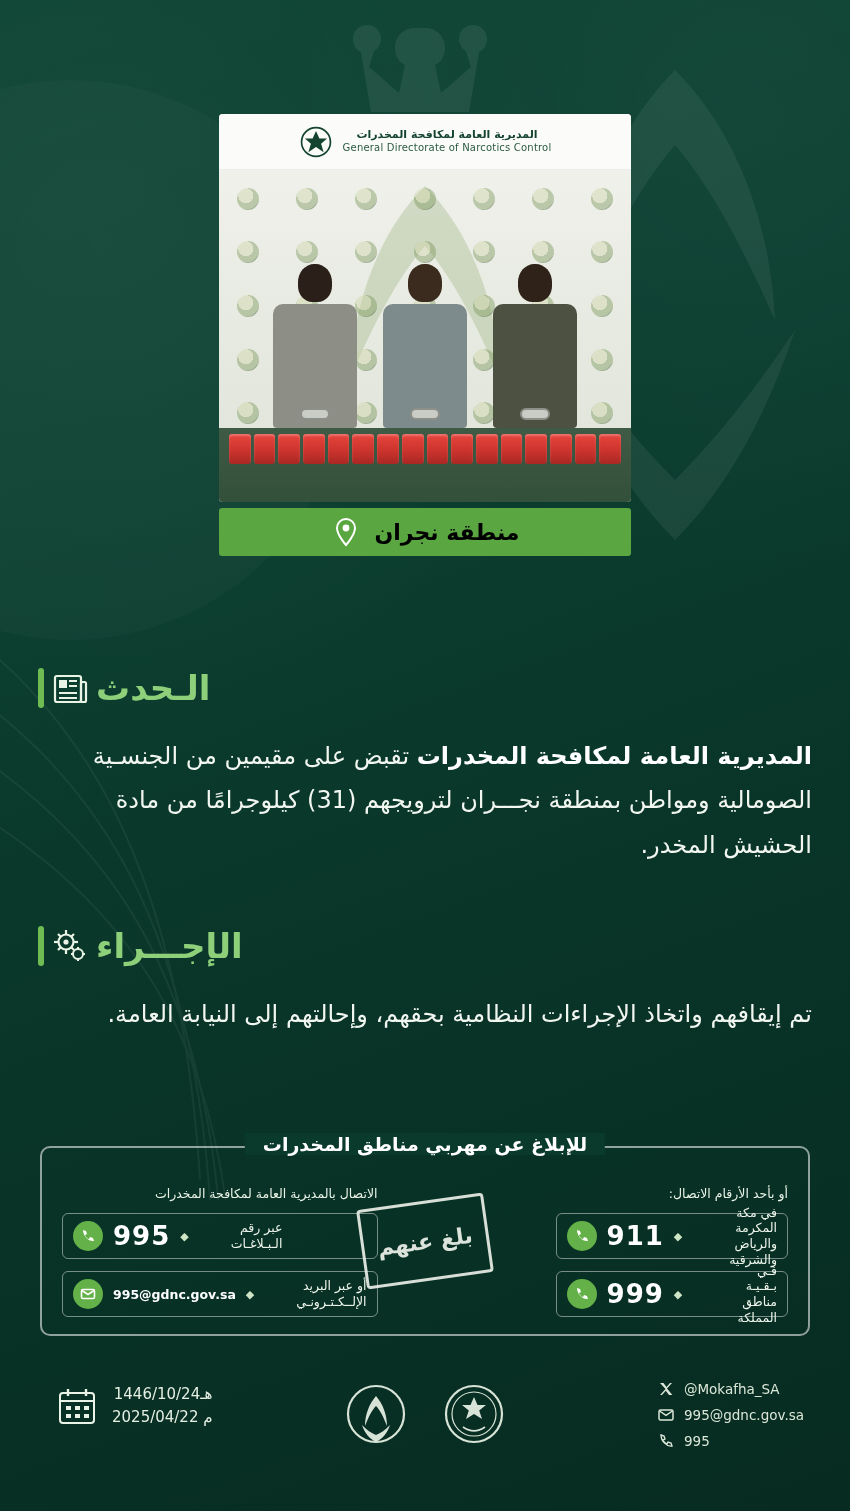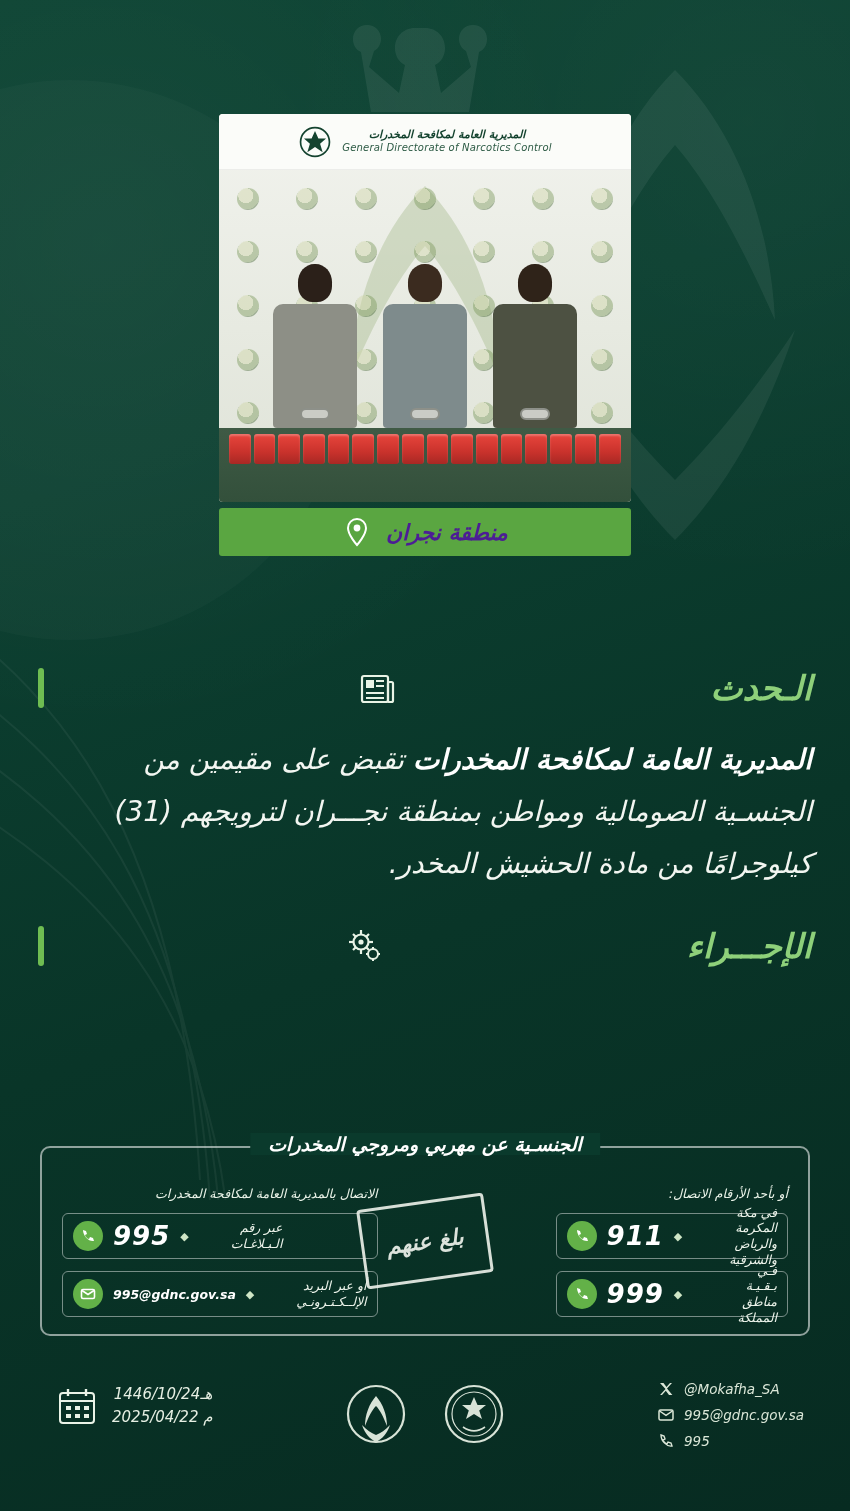--- a/index.html
+++ b/index.html
@@ -10,21 +10,20 @@
     overflow: hidden;
   }
   .poster {
     position: relative;
     width: 850px; height: 1511px;
     background:
       radial-gradient(circle at 12% 16%, rgba(255,255,255,0.035) 0%, rgba(255,255,255,0.0) 34%),
       radial-gradient(circle at 88% 8%, rgba(255,255,255,0.03) 0%, rgba(255,255,255,0.0) 30%),
       linear-gradient(160deg, #0e4534 0%, #0c4031 28%, #093528 60%, #072b21 100%);
     overflow: hidden;
-    font-style: italic;
   }
   
   .wm-crown {
     position: absolute; top: 10px; left: 50%; transform: translateX(-50%);
     width: 330px; height: 230px; opacity: 0.07; pointer-events: none;
   }
   .wm-palm {
     position: absolute; top: 30px; right: -40px;
     width: 430px; height: 560px; opacity: 0.06; pointer-events: none;
   }
@@ -117,39 +116,39 @@
     background: linear-gradient(180deg,#e8453c 0%, #c9322c 60%, #a82824 100%);
     box-shadow: inset 0 2px 2px rgba(255,255,255,.25);
   }
 
   .region-bar {
     margin-top: 6px;
     height: 48px; width: 412px;
     background: #5aa641;
     border-radius: 3px;
     display: flex; align-items: center; justify-content: center; gap: 14px;
-    color: #4c1d95;
+    color: #000000;
   }
   .region-bar .label { font-size: 22px; font-weight: bold; }
   .pin { width: 30px; height: 30px; }
 
   
   .section { position: absolute; right: 38px; width: 774px; text-align: right; }
   .sec-head {
-    display: flex; align-items: center; justify-content: space-between;
+    display: flex; align-items: center; justify-content: flex-start;
     flex-direction: row-reverse; gap: 6px;
   }
   .sec-title {
     font-size: 34px; font-weight: bold; color: #8ed07a; letter-spacing: 1px;
   }
   .sec-icon { width: 40px; height: 40px; }
   .sec-rule { width: 6px; height: 40px; background: #6fbd52; border-radius: 3px; }
   .sec-body {
     margin-top: 26px; color: #f2f6f1;
-    font-size: 28px; line-height: 1.85; font-weight: 500;
+    font-size: 24px; line-height: 1.85; font-weight: 500;
   }
   .sec-body b { color: #ffffff; font-weight: bold; }
 
   #event-section { top: 668px; }
   #action-section { top: 926px; }
 
   
   .report-box {
     position: absolute; left: 40px; top: 1146px;
     width: 770px; height: 190px;
@@ -371,24 +370,25 @@
         <circle cx="28" cy="28" r="5" fill="none" stroke="#e9f4e6" stroke-width="2"></circle>
         <g stroke="#e9f4e6" stroke-width="2">
           <line x1="28" y1="21" x2="28" y2="23"></line>
             <line x1="28" y1="33" x2="28" y2="35"></line>
           <line x1="21" y1="28" x2="23" y2="28"></line>
             <line x1="33" y1="28" x2="35" y2="28"></line>
         </g>
       </svg>
       <div class="sec-title">الإجـــراء</div>
     </div>
+    <div class="sec-body">تم إيقافهم واتخاذ الإجراءات النظامية بحقهم، وإحالتهم إلى النيابة العامة.</div>
   </div>
 
   <div class="report-box">
-    <div class="report-title">الجنسـية عن مهربي ومروجي المخدرات</div>
+    <div class="report-title">للإبلاغ عن مهربي مناطق المخدرات</div>
 
     <div class="stamp">
       <span>بلغ عنهم</span>
     </div>
 
     <div class="cols">
 
       <div class="col">
         <div class="col-head">أو بأحد الأرقام الاتصال:</div>
         <div class="rowline">

